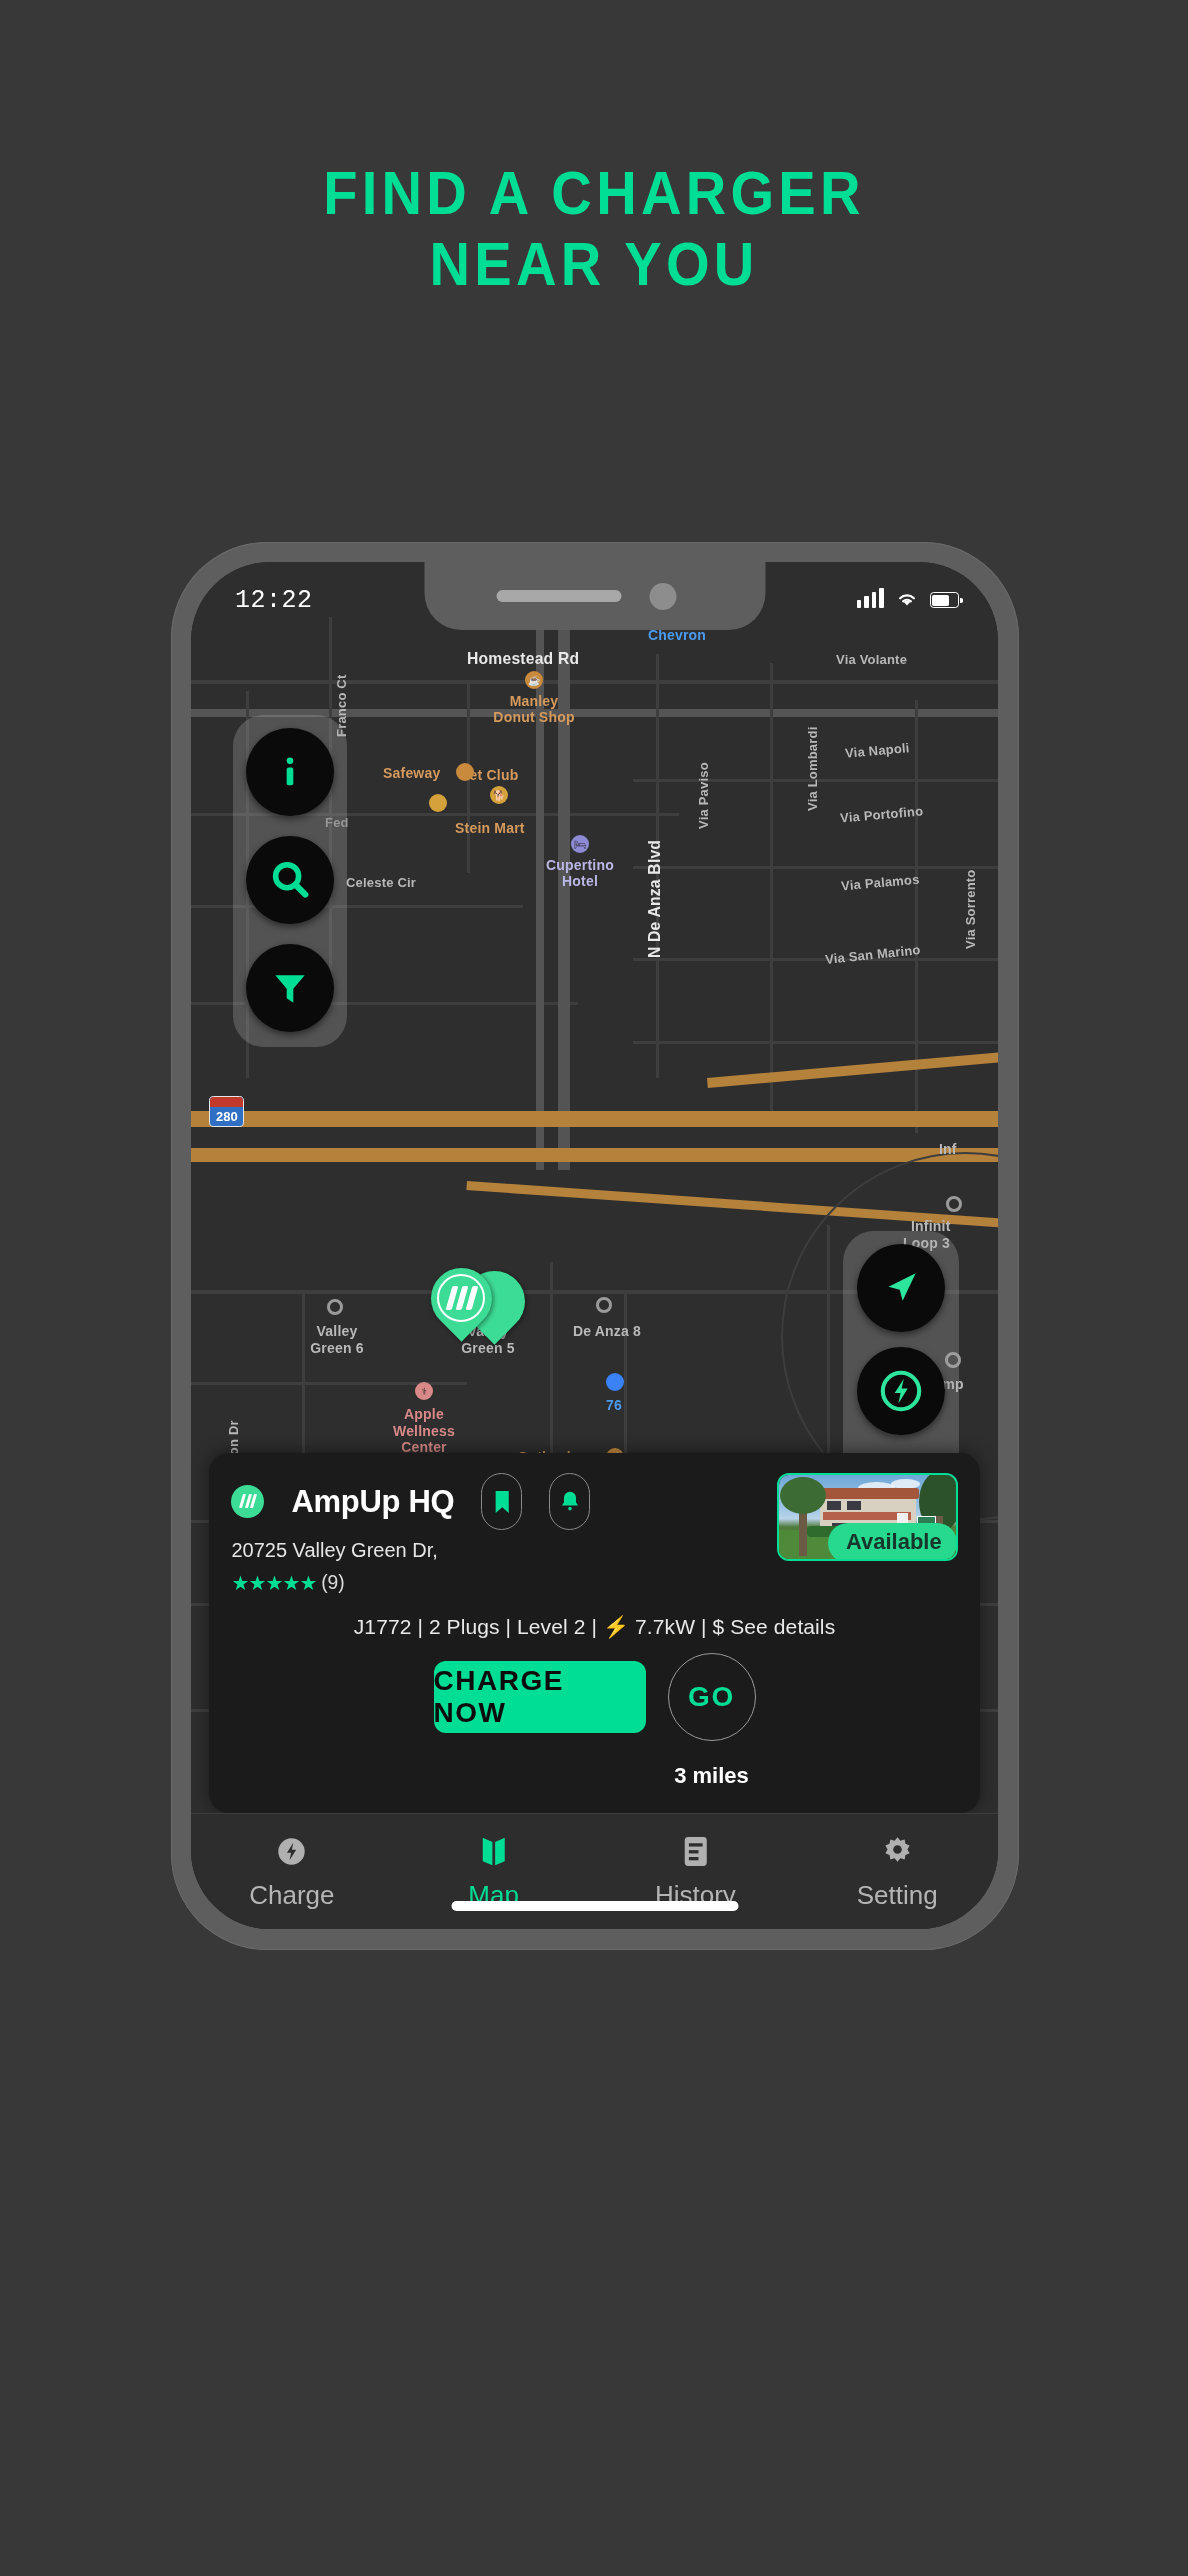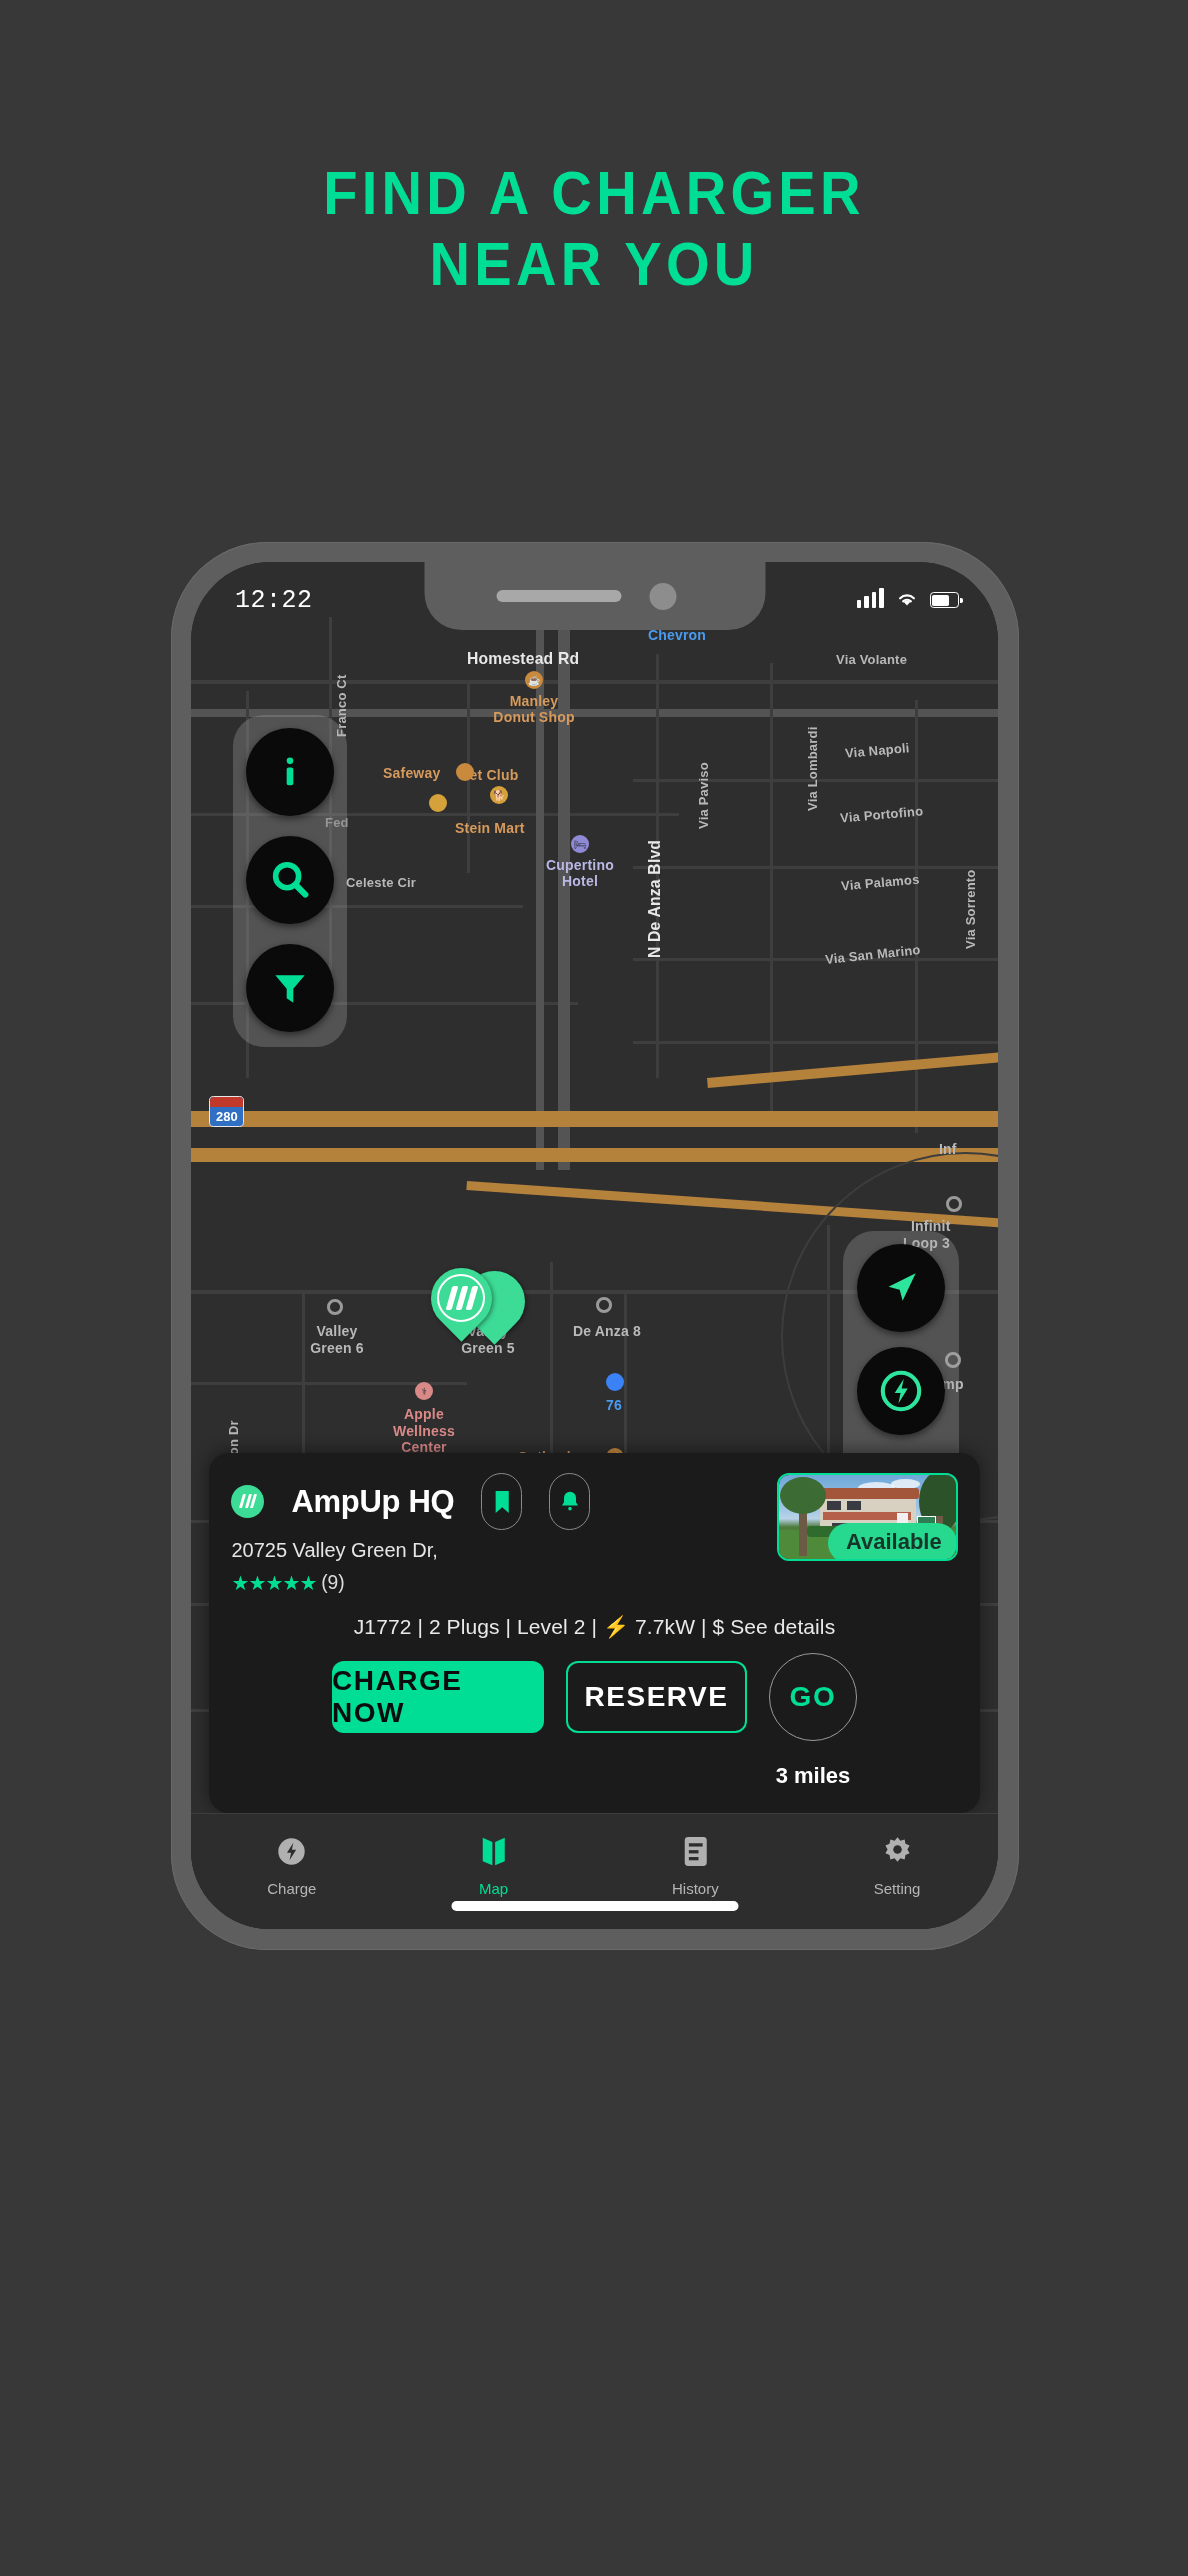--- a/index.html
+++ b/index.html
@@ -236,21 +236,21 @@
   
   .tabbar{
     position:absolute; left:0; bottom:0; width:807px; height:116px;
     background:#2d2d2d; border-top:0.9px solid #3d3d3d;
     display:flex; z-index:32;
   }
   .tab{
     flex:1; display:flex; flex-direction:column; align-items:center;
     justify-content:flex-start; padding-top:16.6px; cursor:pointer;
   }
-  .tab .tlabel{ font-size:15px; color:#b5b5b5; margin-top:8.3px; }
+  .tab .tlabel{ font-size:26px; color:#b5b5b5; margin-top:8.3px; }
   .tab.active .tlabel{ color:#00DE96; }
   .tab-ico{ height:41px; display:flex; align-items:center; justify-content:center; }
 </style>
 </head>
 <body>
 
 <div class="page">
 
   <div class="headline">
     <span>FIND A CHARGER</span>
@@ -509,21 +509,20 @@
             <div class="sign2"></div>
             <div class="sign"></div>
             <div class="badge">Available</div>
           </div>
         </div>
 
         <div class="specs">J1772 | 2 Plugs | Level 2 | ⚡ 7.7kW | $ See details</div>
 
         <div class="actions">
           <div class="btn btn-primary">CHARGE NOW</div>
-          <div class="btn btn-outline">RESERVE</div>
           <div class="go-wrap">
             <div class="go">GO</div>
             <div class="miles">3 miles</div>
           </div>
         </div>
       </div>
 
       <div class="tabbar">
         <div class="tab">
           <div class="tab-ico">

